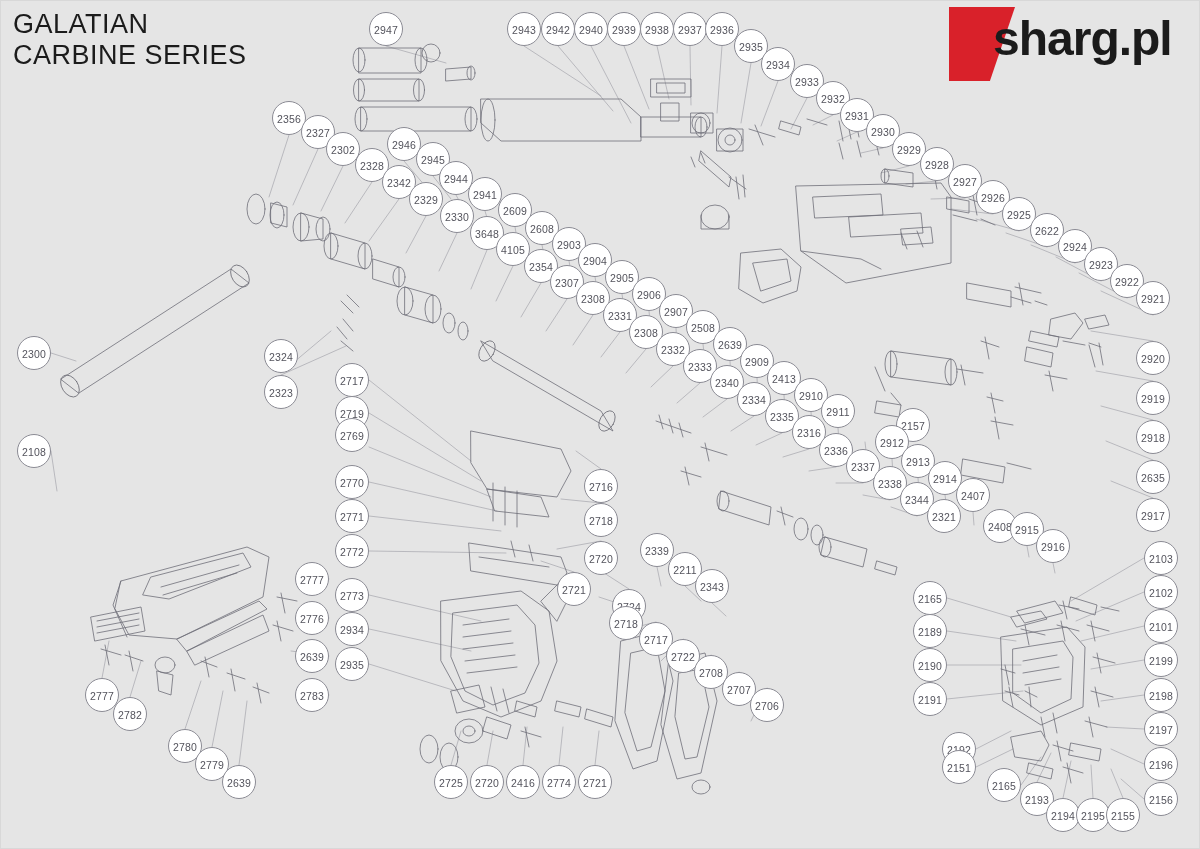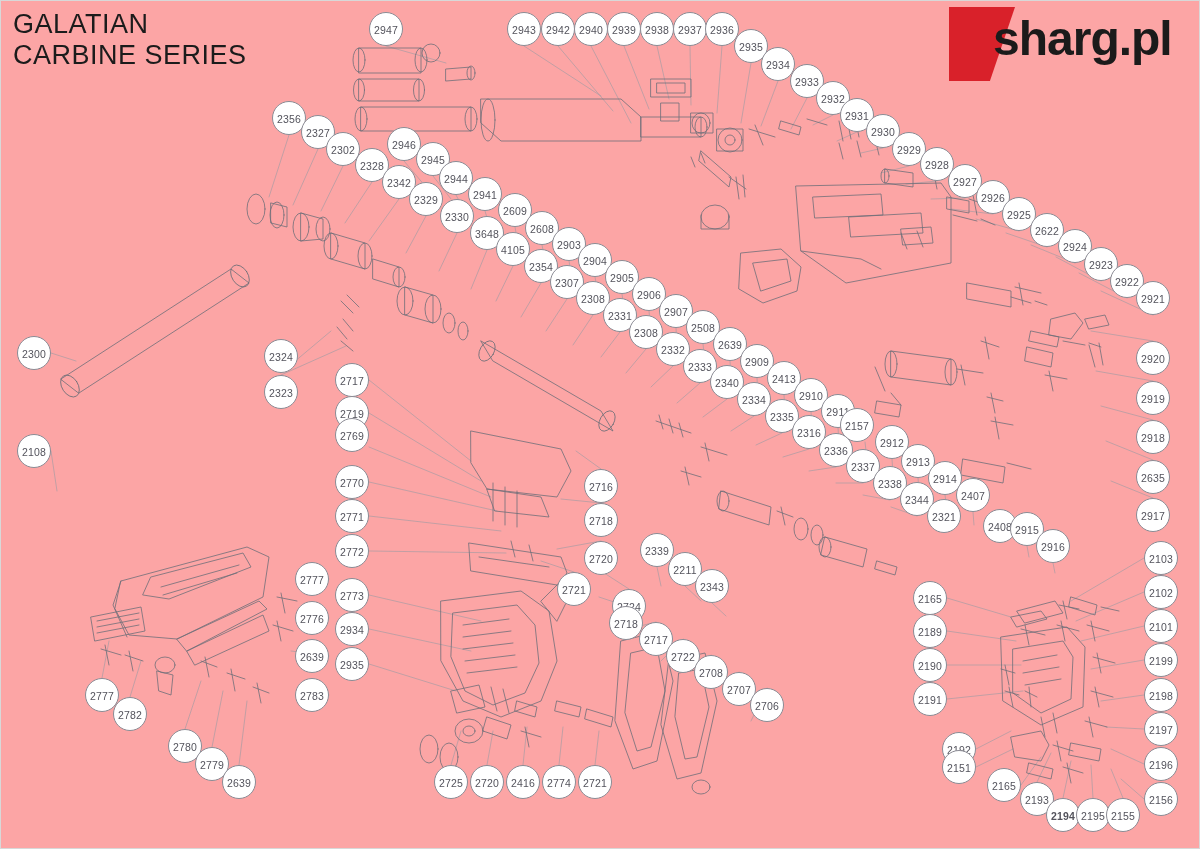--- a/index.html
+++ b/index.html
@@ -4,21 +4,21 @@
 <style>
   html, body {
     margin: 0;
     padding: 0;
     background: #ffffff;
   }
   #page {
     position: relative;
     width: 1200px;
     height: 849px;
-    background: #fca5a5;
+    background: #e5e5e5;
     border: 1px solid #d8d8d8;
     box-sizing: border-box;
     overflow: hidden;
     font-family: "Liberation Sans", sans-serif;
     padding-left: 19px;
   }
   
   #title-block {
     position: absolute;
     left: 12px;
@@ -407,21 +407,21 @@
       <div class="callout" style="left: 729px; top: 343px;">2639</div>
       <div class="callout" style="left: 699px; top: 365px;">2333</div>
       <div class="callout" style="left: 756px; top: 360px;">2909</div>
       <div class="callout" style="left: 726px; top: 381px;">2340</div>
       <div class="callout" style="left: 783px; top: 377px;">2413</div>
       <div class="callout" style="left: 753px; top: 398px;">2334</div>
       <div class="callout" style="left: 810px; top: 394px;">2910</div>
       <div class="callout" style="left: 781px; top: 415px;">2335</div>
       <div class="callout" style="left: 837px; top: 410px;">2911</div>
       <div class="callout" style="left: 808px; top: 431px;">2316</div>
-      <div class="callout" style="left: 856px; top: 424px; text-align: center;">2157</div>
+      <div class="callout" style="left: 912px; top: 424px; text-align: center;">2157</div>
       <div class="callout" style="left: 835px; top: 449px;">2336</div>
       <div class="callout" style="left: 891px; top: 441px;">2912</div>
       <div class="callout" style="left: 862px; top: 465px;">2337</div>
       <div class="callout" style="left: 917px; top: 460px;">2913</div>
       <div class="callout" style="left: 889px; top: 482px;">2338</div>
       <div class="callout" style="left: 944px; top: 477px;">2914</div>
       <div class="callout" style="left: 916px; top: 498px;">2344</div>
       <div class="callout" style="left: 972px; top: 494px;">2407</div>
       <div class="callout" style="left: 943px; top: 515px;">2321</div>
       <div class="callout" style="left: 999px; top: 525px;">2408</div>
@@ -474,21 +474,21 @@
       <div class="callout" style="left: 558px; top: 781px;">2774</div>
       <div class="callout" style="left: 594px; top: 781px;">2721</div>
       <div class="callout" style="left: 929px; top: 597px;">2165</div>
       <div class="callout" style="left: 929px; top: 630px;">2189</div>
       <div class="callout" style="left: 929px; top: 664px;">2190</div>
       <div class="callout" style="left: 929px; top: 698px;">2191</div>
       <div class="callout" style="left: 958px; top: 748px;">2192</div>
       <div class="callout" style="left: 958px; top: 766px;">2151</div>
       <div class="callout" style="left: 1003px; top: 784px;">2165</div>
       <div class="callout" style="left: 1036px; top: 798px;">2193</div>
-      <div class="callout" style="left: 1062px; top: 814px; font-weight: bold;">2194</div>
+      <div class="callout" style="left: 1062px; top: 814px;">2194</div>
       <div class="callout" style="left: 1092px; top: 814px;">2195</div>
       <div class="callout" style="left: 1122px; top: 814px;">2155</div>
       <div class="callout" style="left: 1160px; top: 798px;">2156</div>
       <div class="callout" style="left: 1160px; top: 763px;">2196</div>
       <div class="callout" style="left: 1160px; top: 728px;">2197</div>
       <div class="callout" style="left: 1160px; top: 694px;">2198</div>
       <div class="callout" style="left: 1160px; top: 659px;">2199</div>
       <div class="callout" style="left: 1160px; top: 625px;">2101</div>
       <div class="callout" style="left: 1160px; top: 591px;">2102</div>
       <div class="callout" style="left: 1160px; top: 557px;">2103</div>

